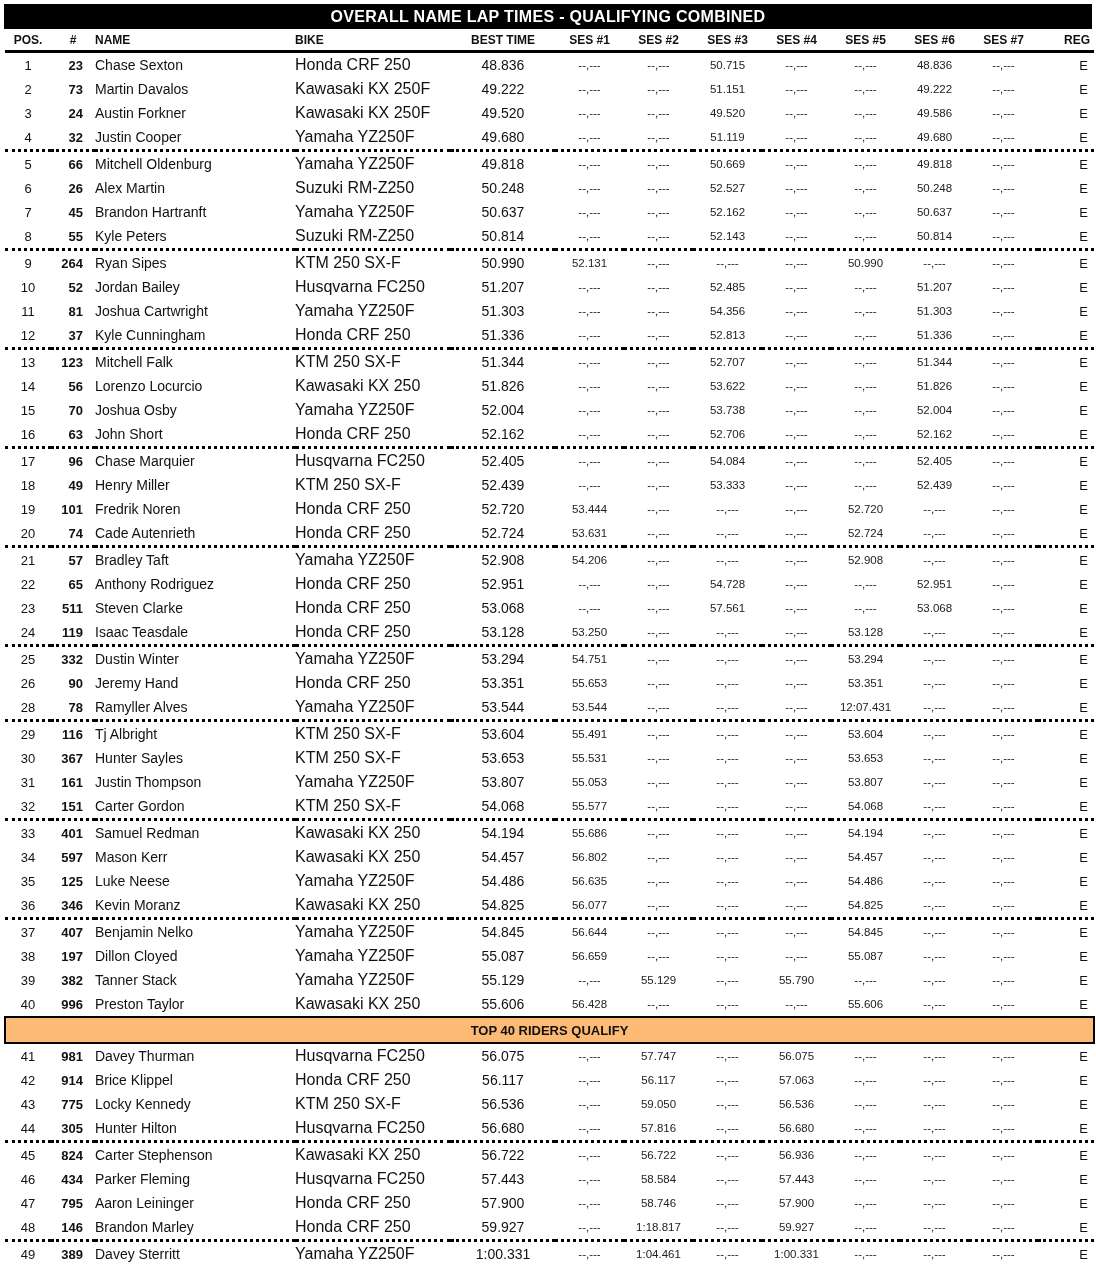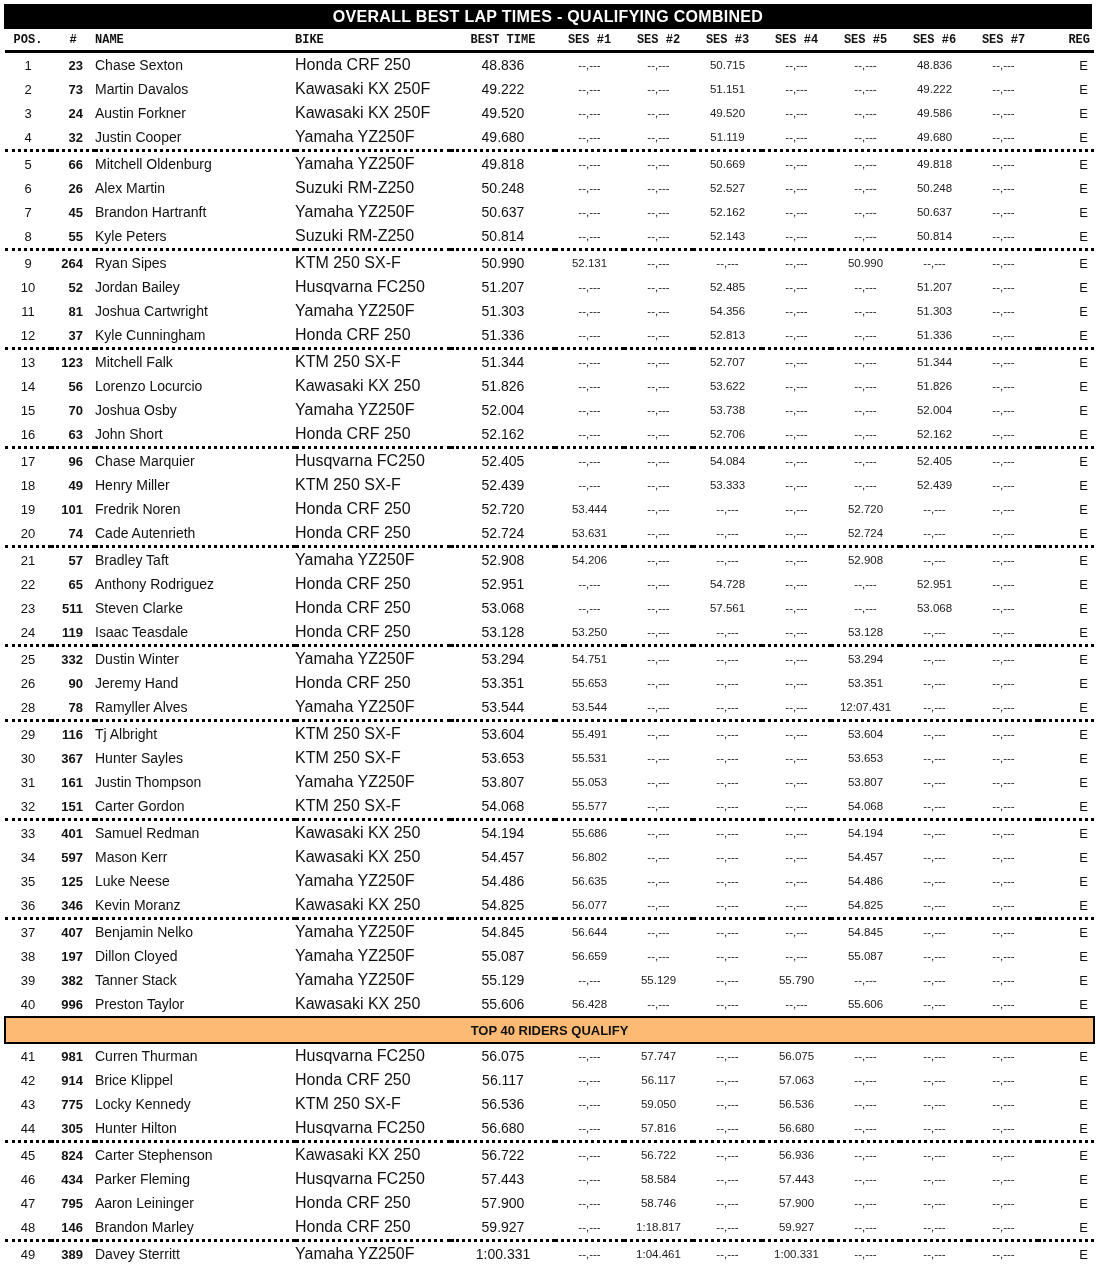--- a/index.html
+++ b/index.html
@@ -5,40 +5,40 @@
   html,body{margin:0;padding:0;background:#fff;}
   body{font-family:"Liberation Sans","DejaVu Sans",sans-serif;color:#111;width:1096px;}
   .sheet{width:1088px;margin:0 auto;padding-top:4px;}
   .title-bar{background:#000;color:#fff;text-align:center;font-weight:bold;
     font-size:16px;letter-spacing:.3px;height:25px;line-height:25px;}
   table{border-collapse:collapse;width:1088px;table-layout:fixed;}
   col.c-pos{width:46px}col.c-num{width:44px}col.c-name{width:200px}
   col.c-bike{width:156px}col.c-best{width:104px}
   col.c-ses{width:69px}col.c-reg{width:56px}
   thead th{font-size:12px;font-weight:bold;text-align:center;height:21px;
-    border-bottom:3px solid #000;padding:0;white-space:nowrap;font-family:Liberation Mono, monospace;}
+    border-bottom:3px solid #000;padding:0;white-space:nowrap;}
   thead th.al{text-align:left;}
   thead th.ar{text-align:right;padding-right:4px;}
   tbody td{height:24px;padding:0;font-size:13px;white-space:nowrap;overflow:hidden;vertical-align:middle;}
   td.pos{text-align:center;font-size:13px;}
   td.num{text-align:right;padding-right:12px;font-weight:bold;font-size:13px;}
   td.name{text-align:left;font-size:14px;margin-left:13px;}
   td.bike{text-align:left;font-size:16px;}
   td.best{text-align:center;font-size:14px;}
   td.ses{text-align:center;font-size:11.5px;color:#222;}
   td.reg{text-align:right;padding-right:6px;font-size:13px;}
   tr.group-end td{border-bottom:3px dotted #000;}
   tr.banner-row td{border:2px solid #000;text-align:center;font-weight:bold;
     font-size:13px;height:24px;background:#fdba74;}
 </style>
 </head>
 <body>
 
 <div class="sheet">
-  <div class="title-bar">OVERALL BEST LAP TIMES - QUALIFYING COMBINED</div>
+  <div class="title-bar">OVERALL NAME LAP TIMES - QUALIFYING COMBINED</div>
   <table>
     <colgroup>
       <col class="c-pos">
         <col class="c-num">
         <col class="c-name">
         <col class="c-bike">
       <col class="c-best">
         <col class="c-ses">
         <col class="c-ses">
         <col class="c-ses">
@@ -650,21 +650,21 @@
           <td class="ses">--,---</td>
           <td class="ses">--,---</td>
           <td class="reg">E</td>
         </tr>
         <tr class="banner-row">
           <td colspan="13">TOP 40 RIDERS QUALIFY</td>
         </tr>
         <tr>
           <td class="pos">41</td>
           <td class="num">981</td>
-          <td class="name">Curren Thurman</td>
+          <td class="name">Davey Thurman</td>
           <td class="bike">Husqvarna FC250</td>
           <td class="best">56.075</td>
           <td class="ses">--,---</td>
           <td class="ses">57.747</td>
           <td class="ses">--,---</td>
           <td class="ses">56.075</td>
           <td class="ses">--,---</td>
           <td class="ses">--,---</td>
           <td class="ses">--,---</td>
           <td class="reg">E</td>

